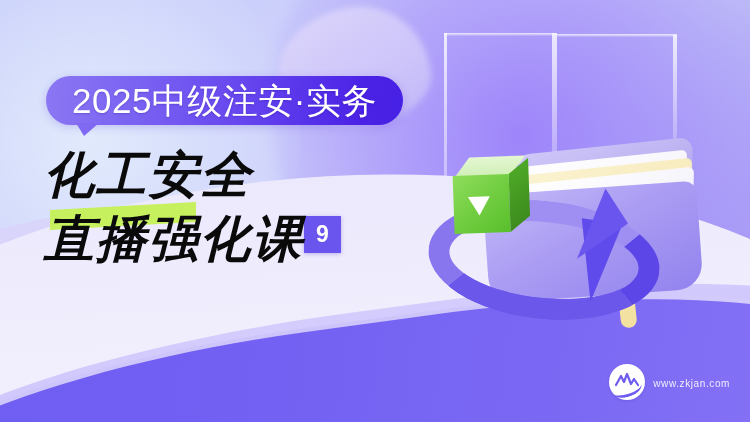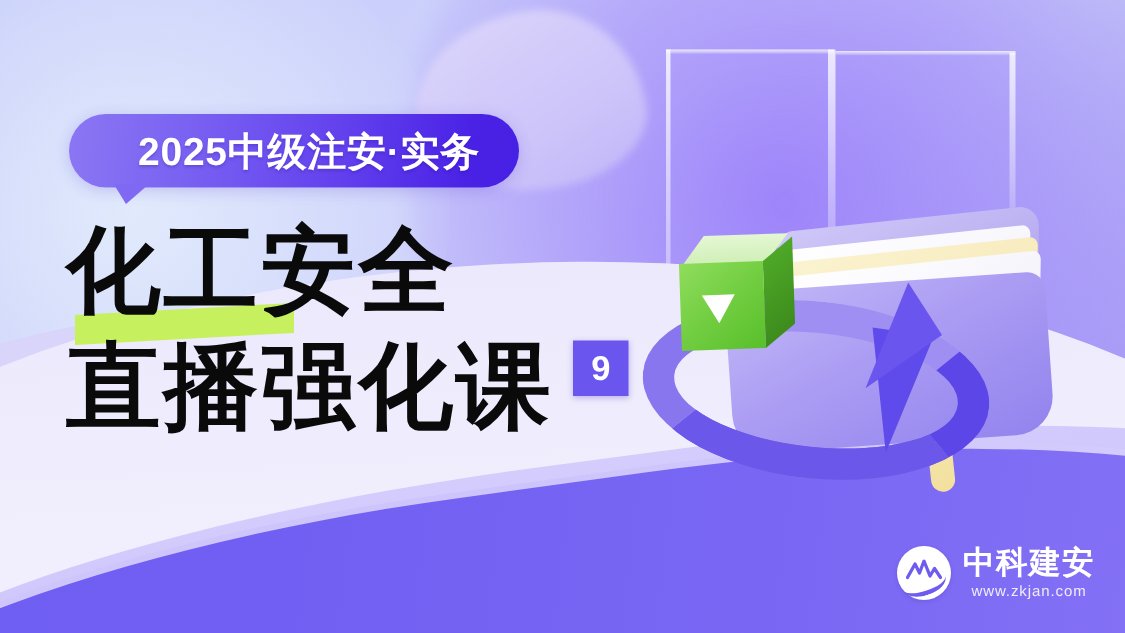--- a/index.html
+++ b/index.html
@@ -96,60 +96,60 @@
   .pill {
     position:relative;
     display:inline-flex; align-items:center; justify-content:center;
     height:49px; padding:0 26px;
     border-radius:26px;
     background:linear-gradient(97deg,#8b77f3 0%,#7a62f2 26%,#6443ee 58%,#4a22e6 88%,#4620e4 100%);
     box-shadow:0 2px 10px rgba(80,50,210,.22);
   }
   .pill-text {
     color:#fff;
-    font-size:26px;
-    font-weight:700;
+    font-size:35px;
+    font-weight:400;
     letter-spacing:.5px;
     white-space:nowrap;
     line-height:1;
     text-shadow:0 1px 2px rgba(40,10,140,.25);
-    margin-left:20px;
   }
   .pill-tail {
     position:absolute; left:30px; bottom:-11px;
     width:0; height:0;
     border-left:8px solid transparent;
     border-right:15px solid transparent;
     border-top:13px solid #7f69f3;
   }
 
   
   .headline { position:absolute; left:44px; top:150px; }
   .hl-row { position:relative; line-height:1; }
   .hl-row.row1 { margin-bottom:14px; }
   .hl-text {
     position:relative; z-index:2;
     font-family:"Liberation Serif", serif;
     font-weight:bold;
-    font-size:63px;
+    font-size:50px;
     letter-spacing:2px;
     color:#0a0a0a;
     white-space:nowrap;
     display:inline-block;
+    font-style:italic;
   }
   .hl-underline {
     position:absolute; z-index:1;
     left:6px; top:56px;
     width:146px; height:20px;
     background:#c6f05e;
     transform:skewY(-3.2deg);
   }
 
   
-  .row2-flex { display:flex; align-items:flex-start; gap:13px; }
+  .row2-flex { display:flex; align-items:center; }
   .num-badge {
     width:37px; height:37px;
     background:#6a55ef;
     display:flex; align-items:center; justify-content:center;
     margin-bottom:9px;
     box-shadow:0 1px 4px rgba(70,40,200,.3);
   }
   .num-badge span {
     color:#fff; font-size:23px; font-weight:bold;
     font-family:"Liberation Sans", sans-serif;
@@ -365,18 +365,17 @@
   </div>
 
   <div class="logo">
     <div class="logo-mark">
       <svg class="wave" viewBox="0 0 24 14">
         <path d="M1 12 L6 3 L9 9 L12 1 L16 11 L19 6 L23 12" fill="none" stroke="#6e5bf0" stroke-width="2.2" stroke-linecap="round" stroke-linejoin="round"></path>
       </svg>
       <div class="swirl"></div>
     </div>
     <div class="logo-text">
-      <span class="logo-cn">中科建安</span>
       <span class="logo-url">www.zkjan.com</span>
     </div>
   </div>
 
 </div>
 
 </body></html>

